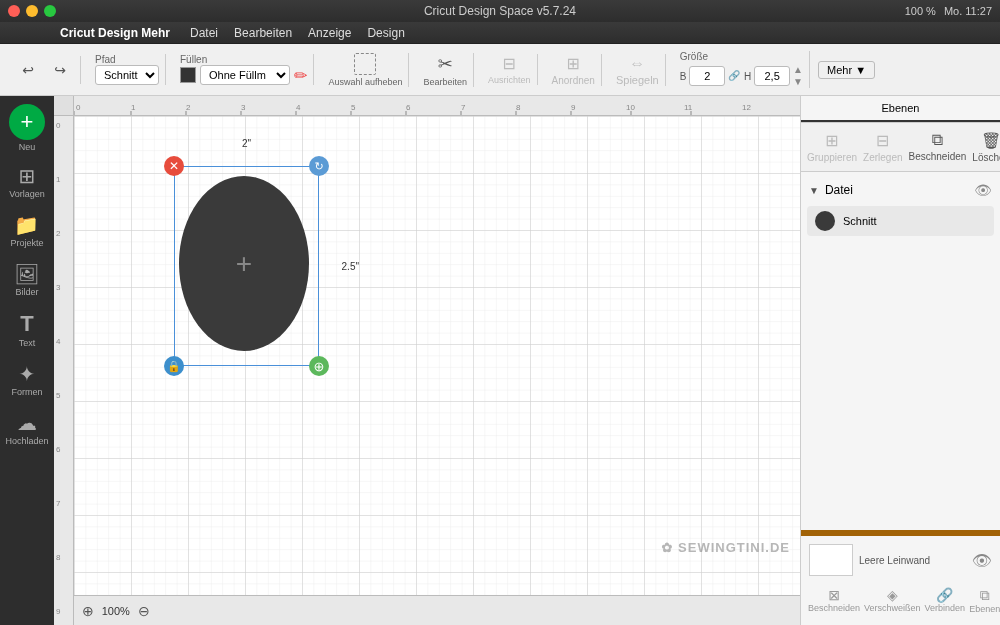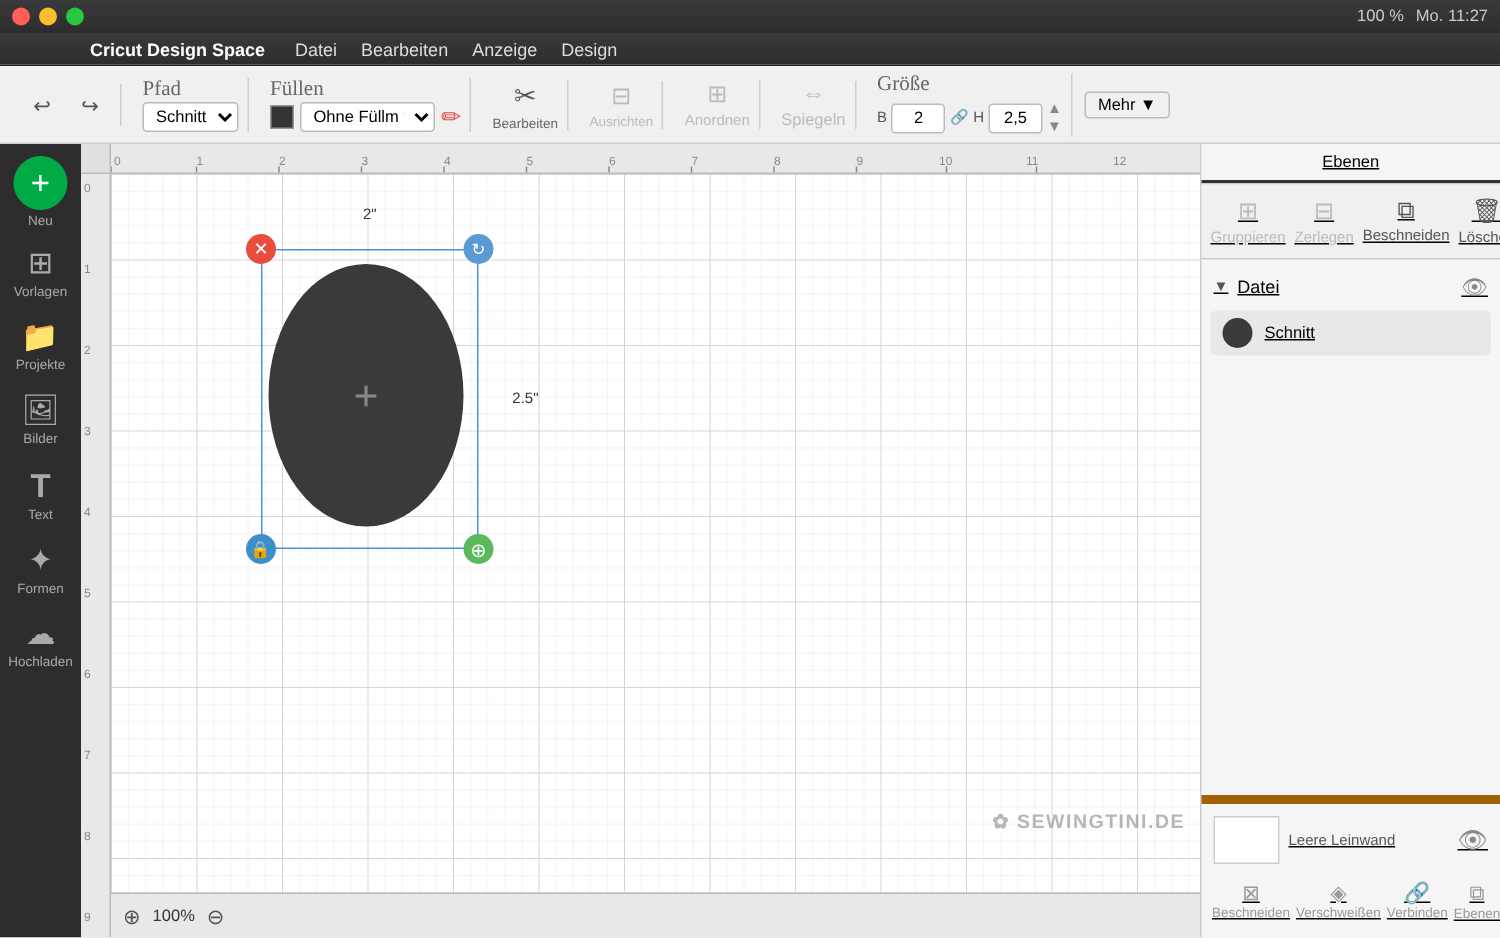--- a/index.html
+++ b/index.html
@@ -56,21 +56,21 @@
       display: flex;
       align-items: center;
       padding: 0 8px;
       gap: 8px;
     }
     .toolbar-group {
       display: flex; align-items: center; gap: 4px; padding: 0 6px;
       border-right: 1px solid #ccc;
     }
     .toolbar-group:last-child { border-right: none; }
-    .toolbar-label { font-size: 14px; color: #666; display: block; font-family: Liberation Serif, serif; }
+    .toolbar-label { font-size: 10px; color: #666; display: block; }
     .toolbar-control { display: flex; flex-direction: column; align-items: flex-start; }
     .toolbar-select {
       font-size: 11px; background: #fff; border: 1px solid #bbb; border-radius: 3px; padding: 1px 4px; cursor: pointer; height: 20px;
     }
     .toolbar-icon-btn {
       width: 28px; height: 28px; background: transparent; border: 1px solid transparent; border-radius: 3px; cursor: pointer; display: flex; align-items: center; justify-content: center; color: #555; font-size: 14px;
     }
     .color-swatch {
       width: 16px; height: 16px; background: #333; border: 1px solid #999; cursor: pointer;
     }
@@ -188,21 +188,20 @@
       font-size: 10px; color: #333;
     }
 
     
     .right-panel {
       width: 200px;
       background: #f5f5f5;
       border-left: 1px solid #ccc;
       display: flex;
       flex-direction: column;
-      text-decoration: underline;
     }
     .panel-tabs {
       display: flex; border-bottom: 1px solid #ccc; background: #e8e8e8;
     }
     .panel-tab {
       flex: 1; padding: 6px 0; text-align: center; font-size: 11px; cursor: pointer; color: #555; border-bottom: 2px solid transparent;
     }
     .panel-tab.active { color: #000; border-bottom: 2px solid #333; background: #f5f5f5; }
     .panel-actions {
       display: flex; padding: 4px; gap: 2px; border-bottom: 1px solid #ccc; background: #f0f0f0;
@@ -261,30 +260,31 @@
   </style>
 </head>
 <body>
 
 <div class="titlebar">
   <div class="titlebar-traffic">
     <div class="traffic-btn traffic-close"></div>
     <div class="traffic-btn traffic-min"></div>
     <div class="traffic-btn traffic-max"></div>
   </div>
+  <div class="titlebar-center">Cricut Design Space  v5.7.24</div>
   <div class="titlebar-right">
     <span>100 %</span>
     <span>Mo. 11:27</span>
   </div>
 </div>
 
 <div class="menubar">
   <span class="apple-logo" style="position:relative; font-size:14px;"></span>
   <span style="width:20px;"></span>
-  <span class="menubar-app">Cricut Design Space</span>
+  <span class="menubar-app">Cricut Design Mehr</span>
   <span class="menubar-item">Datei</span>
   <span class="menubar-item">Bearbeiten</span>
   <span class="menubar-item">Anzeige</span>
   <span class="menubar-item">Design</span>
 </div>
 
 <div class="toolbar">
 
   <div class="toolbar-group">
     <button class="toolbar-icon-btn" title="Undo">↩</button>
@@ -306,20 +306,27 @@
       <div style="display:flex; align-items:center; gap:4px;">
         <div class="color-swatch"></div>
         <select class="toolbar-select" style="width:90px;">
           <option>Ohne Füllm ▾</option>
         </select>
         <span style="color:#e44; font-size:16px; cursor:pointer;">✏</span>
       </div>
     </div>
   </div>
 
+  <div class="toolbar-group">
+    <div style="display:flex;flex-direction:column;align-items:center;gap:2px;">
+      <div style="width:22px;height:22px;border:1.5px dashed #888;border-radius:2px;display:flex;align-items:center;justify-content:center;">
+      </div>
+      <span style="font-size:9px;color:#666;">Auswahl aufheben</span>
+    </div>
+  </div>
 
   <div class="toolbar-group">
     <div style="display:flex;flex-direction:column;align-items:center;gap:2px;">
       <div style="font-size:18px;color:#555;">✂</div>
       <span style="font-size:9px;color:#666;">Bearbeiten</span>
     </div>
   </div>
 
   <div class="toolbar-group">
     <div style="display:flex;flex-direction:column;align-items:center;gap:2px;">

